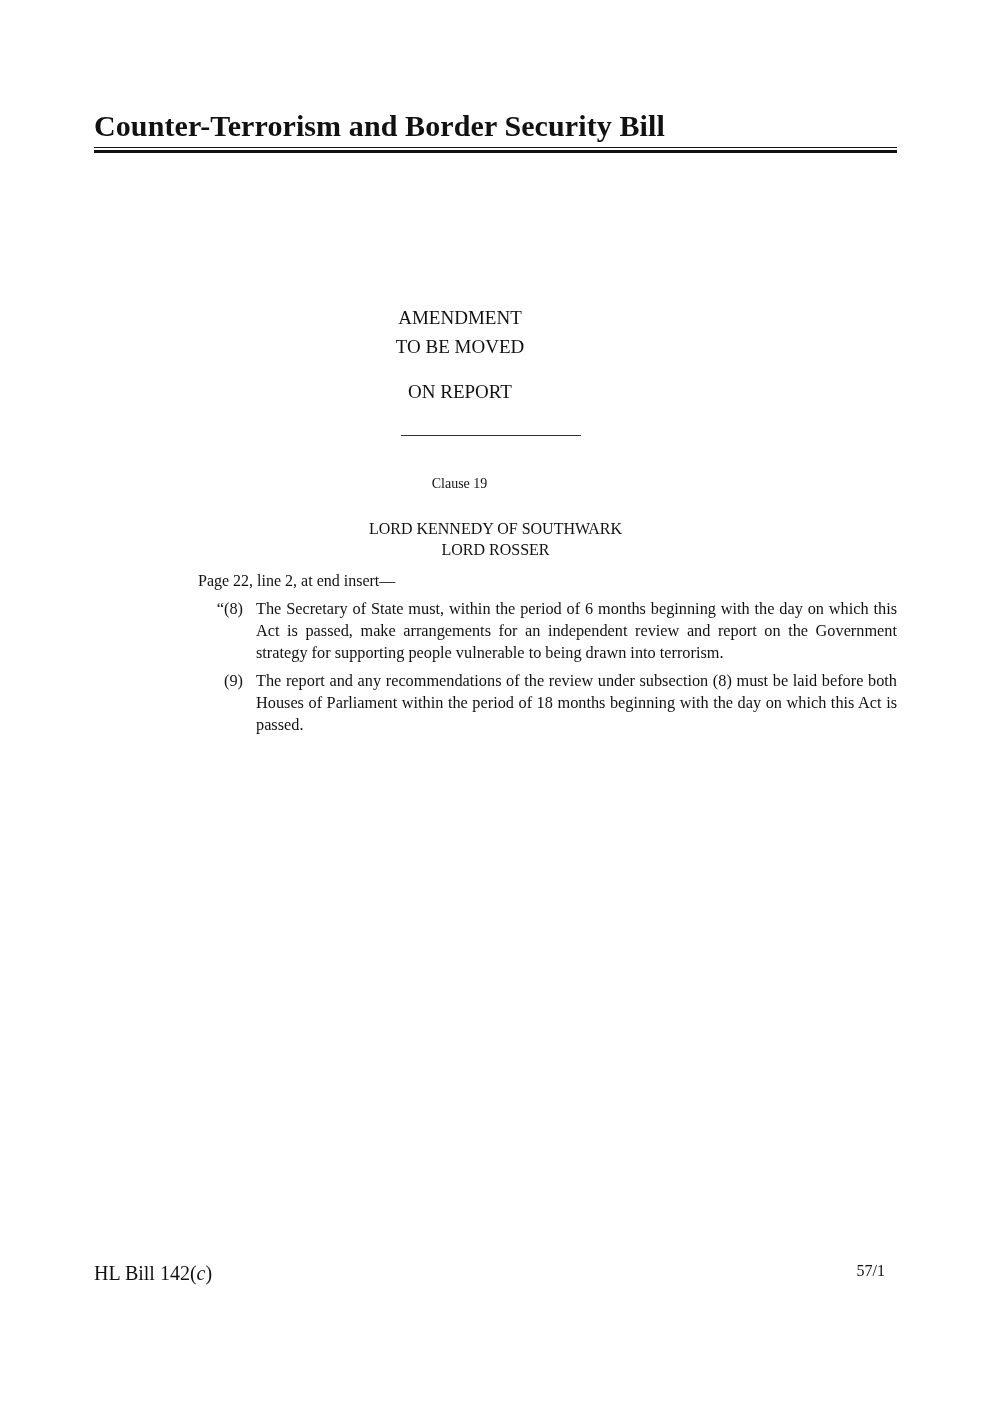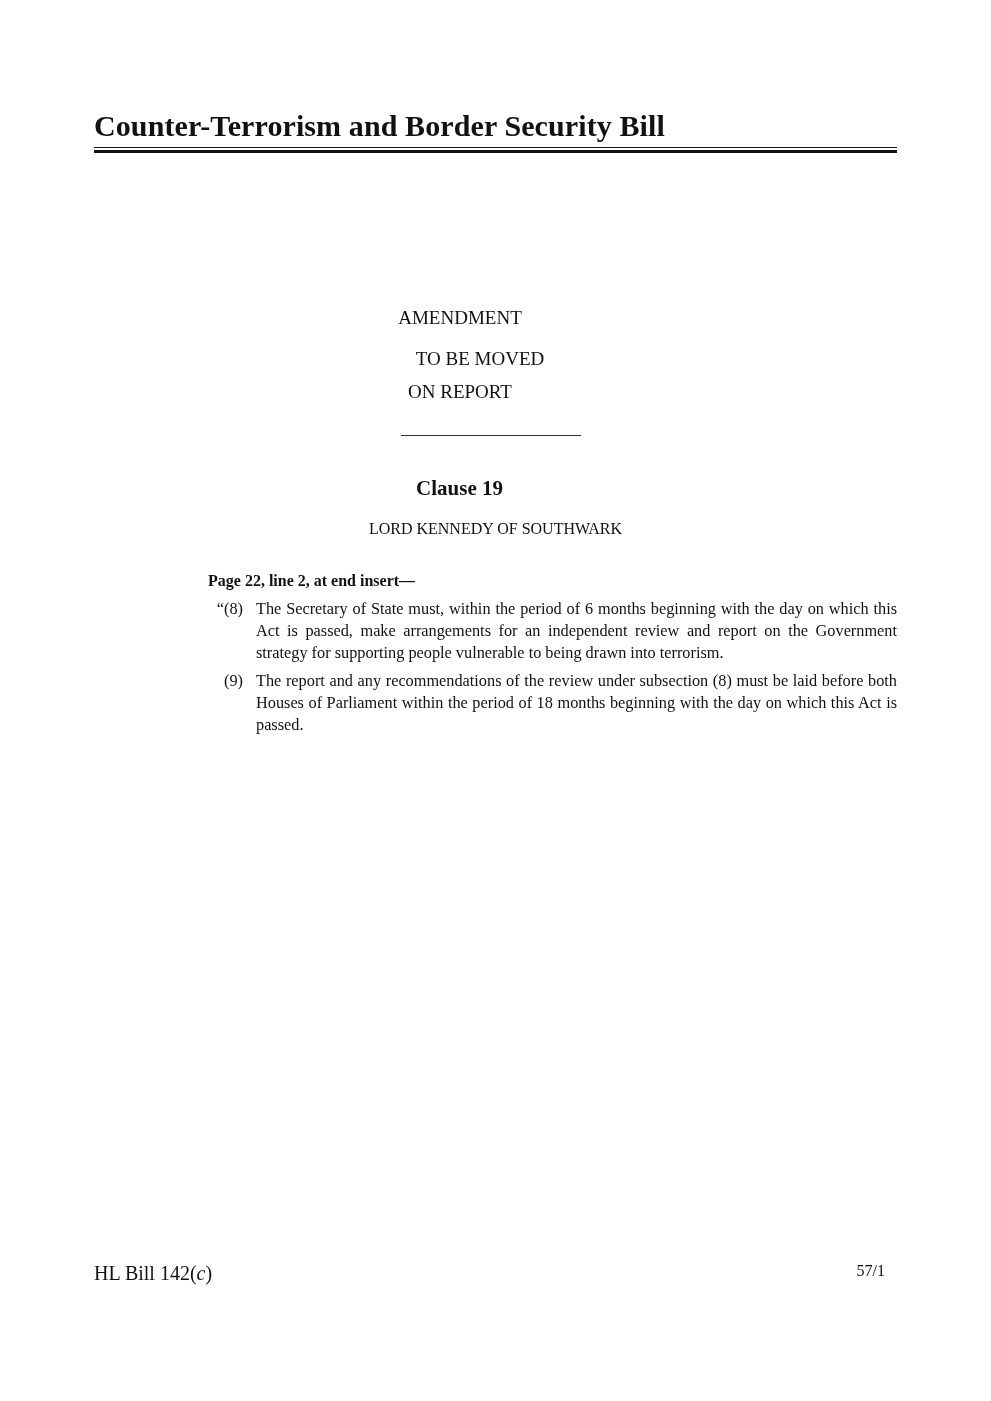--- a/index.html
+++ b/index.html
@@ -59,39 +59,38 @@
       width: 180px;
       height: 1px;
       background: #333;
     }
     .clause {
       position: absolute;
       left: 0;
       top: 476px;
       width: 919px;
       text-align: center;
-      font-size: 21px;
-      font-weight: bold;
+      font-size: 14px;
+      font-weight: normal;
     }
     .movers {
       position: absolute;
       left: 0;
       top: 518px;
       width: 991px;
       text-align: center;
       font-size: 16px;
       line-height: 21px;
     }
     .instruction {
       position: absolute;
-      left: 208px;
+      left: 198px;
       top: 570px;
       font-size: 16px;
       line-height: 21px;
-      font-weight: bold;
     }
     .subsections {
       position: absolute;
       left: 198px;
       top: 598px;
       width: 699px;
     }
     .subsection {
       position: relative;
       padding-left: 58px;
@@ -128,29 +127,30 @@
 </head>
 <body>
 
 <div class="page-header">
   <h1 class="bill-title">Counter-Terrorism and Border Security Bill</h1>
 </div>
 <div class="rule-thin"></div>
 <div class="rule-thick"></div>
 
 <div class="heading-line" style="top:307px;">AMENDMENT</div>
-<div class="heading-line" style="top:348px;padding-left:20px;">TO BE MOVED</div>
+<div class="heading-line" style="top:336px;">TO BE MOVED</div>
 <div class="heading-line" style="top:381px;text-align:center;">ON REPORT</div>
 
 <div class="short-rule"></div>
 
 <div class="clause">Clause 19</div>
 
 <div class="movers">
   <div>LORD KENNEDY OF SOUTHWARK</div>
+  <div>LORD ROSSER</div>
 </div>
 
 <div class="instruction">Page 22, line 2, at end insert—</div>
 
 <div class="subsections">
   <div class="subsection">
     <span class="sub-num">“(8)</span>
     <span class="sub-text">The Secretary of State must, within the period of 6 months beginning with the day on which this Act is passed, make arrangements for an independent review and report on the Government strategy for supporting people vulnerable to being drawn into terrorism.</span>
   </div>
   <div class="subsection">

